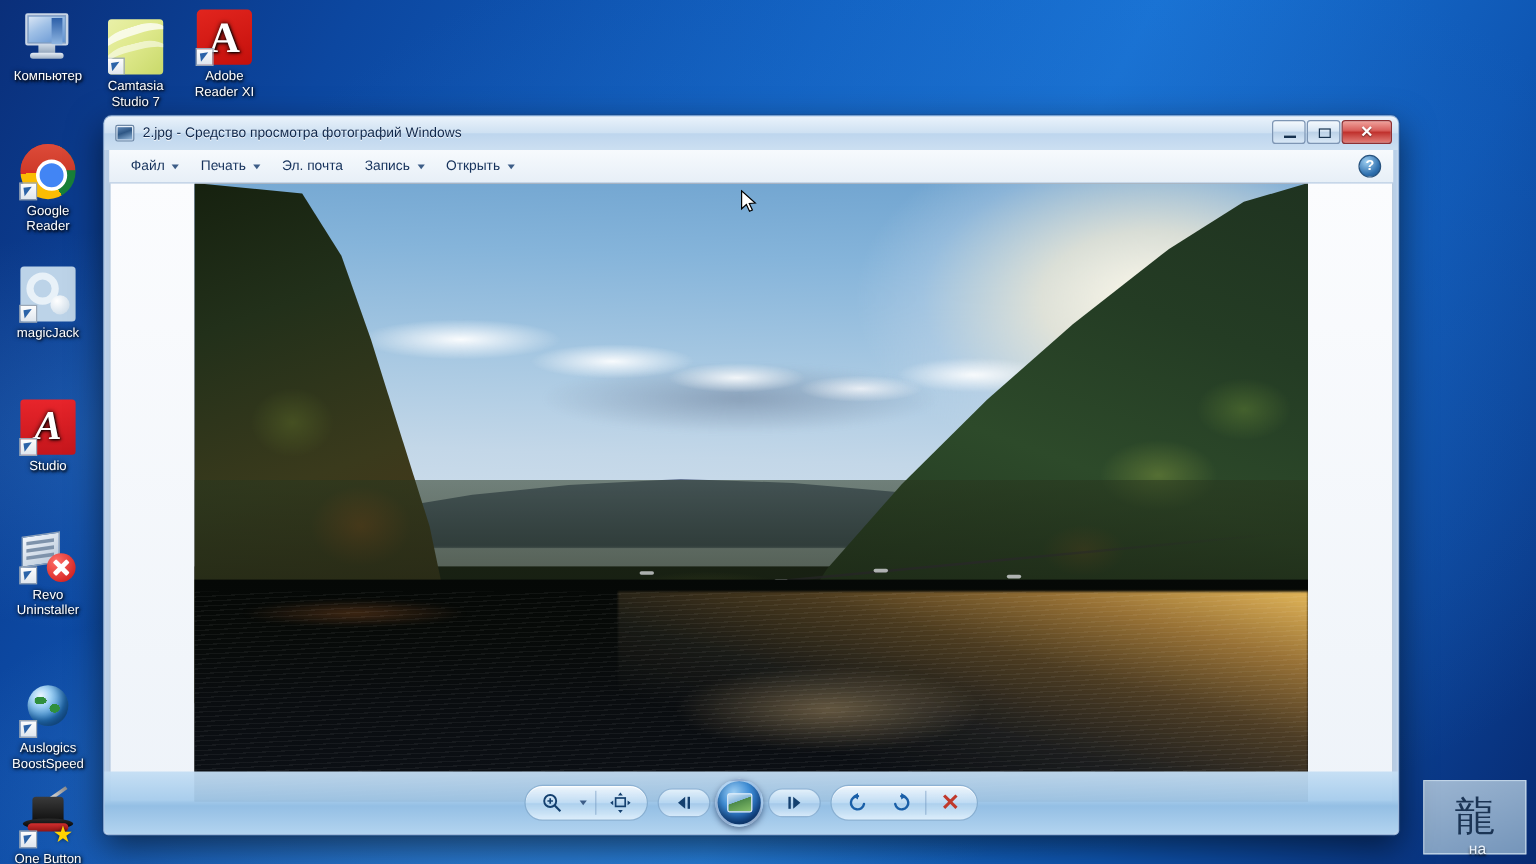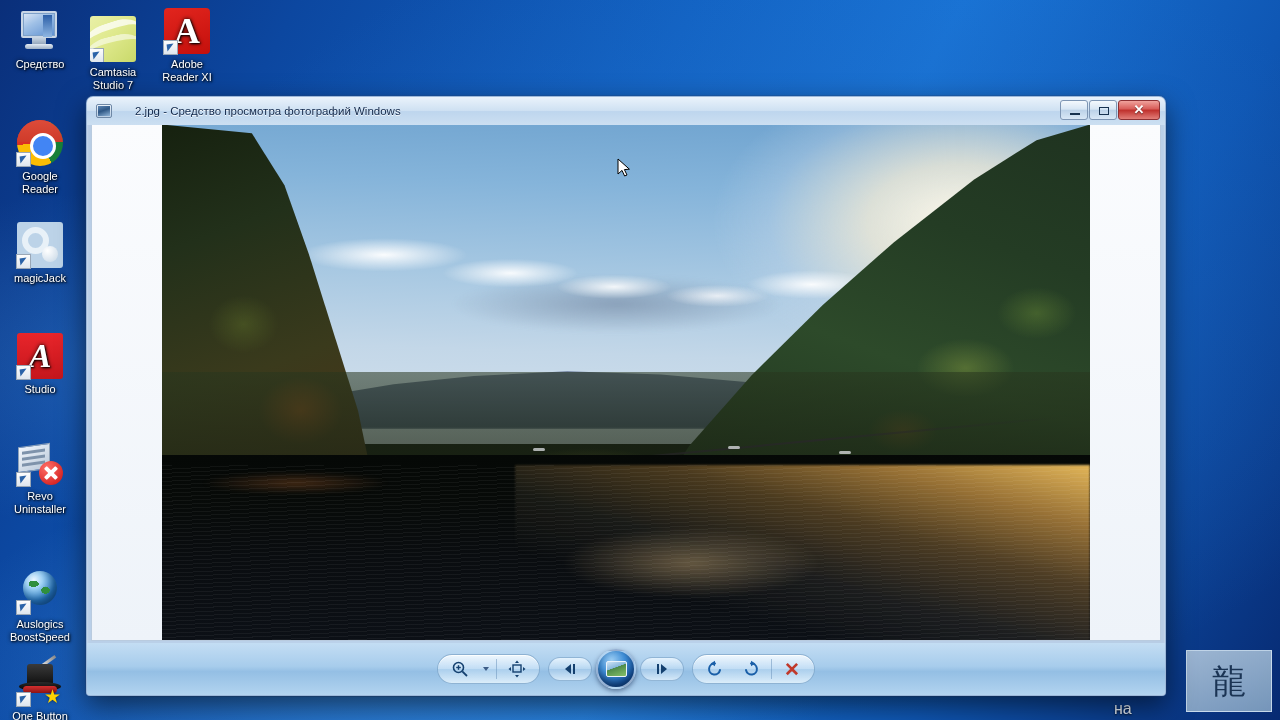--- a/index.html
+++ b/index.html
@@ -193,21 +193,21 @@
     background: rgba(198,216,236,0.93);
     border:1px solid rgba(150,180,215,.85);
     box-shadow: 0 0 2px rgba(255,255,255,.6) inset,
                 0 10px 28px rgba(0,0,0,.55),
                 0 0 0 1px rgba(40,80,140,.35);
   }
   .titlebar{
     position:relative; height:28px;
     border-radius:6px 6px 0 0;
     background:linear-gradient(180deg, rgba(236,244,252,.96) 0%, rgba(208,226,243,.95) 48%, rgba(190,214,238,.95) 52%, rgba(205,224,242,.95) 100%);
-    display:flex; align-items:center; padding-left:9px;gap:16px;
+    display:flex; align-items:center; padding-left:9px;
   }
   .tb-icon{
     width:16px;height:14px; margin-right:7px; position:relative;
     background:linear-gradient(#e9f1fa,#b9cee4);
     border:1px solid #6e88a6; border-radius:2px;
   }
   .tb-icon::after{
     content:""; position:absolute; left:1px; top:1px; right:1px; bottom:1px;
     background:linear-gradient(160deg,#5f87b5 0%,#2e5785 45%,#8fb4d8 100%);
   }
@@ -421,36 +421,36 @@
 
   
   #gadget{
     position:absolute; left:1186px; top:650px; width:86px; height:62px;
     background:linear-gradient(160deg, rgba(168,192,216,.92), rgba(126,158,192,.92));
     border:1px solid rgba(220,235,248,.7);
     display:flex; align-items:center; justify-content:center;
     color:#1b3454; font-size:34px; line-height:1;
   }
   #gadget-text{
-    position:absolute; left:1114px; top:700px; color:#eaf2fb; font-size:16px;
+    position:absolute; left:1224px; top:700px; color:#eaf2fb; font-size:13px;
     text-shadow:0 1px 2px rgba(0,0,0,.8);
   }
 </style>
 </head>
 <body>
 
 <div id="desktop"></div>
 
 <div class="icon-cell" style="left:2px;  top:8px;">
   <div class="icon-art art-monitor">
     <div class="screen"></div>
       <div class="stand"></div>
       <div class="base"></div>
   </div>
-  <span class="icon-label">Средство</span>
+  <span class="icon-label">Компьютер</span>
 </div>
 
 <div class="icon-cell" style="left:75px; top:16px;">
   <div class="icon-art art-camtasia">
     <span class="shortcut-arrow"></span>
   </div>
   <span class="icon-label" style="white-space:pre-line">Camtasia
 Studio 7</span>
 </div>
 
@@ -536,20 +536,42 @@
         </div>
       <div class="wb">
           <span class="m-max"></span>
         </div>
       <div class="wb close">
         <span class="m-cls">✕</span>
       </div>
     </div>
   </div>
 
+  <div class="menubar">
+    <div class="menu-item">
+      <span>Файл</span>
+      <span class="caret"></span>
+    </div>
+    <div class="menu-item">
+      <span>Печать</span>
+      <span class="caret"></span>
+    </div>
+    <div class="menu-item">
+      <span>Эл. почта</span>
+    </div>
+    <div class="menu-item">
+      <span>Запись</span>
+      <span class="caret"></span>
+    </div>
+    <div class="menu-item">
+      <span>Открыть</span>
+      <span class="caret"></span>
+    </div>
+    <div class="help-btn"></div>
+  </div>
 
   <div class="stage">
     <div class="photo">
       <div class="sky"></div>
       <div class="darkcloud"></div>
       <div class="cloudband"></div>
       <div class="cloud2"></div>
       <div class="farhill"></div>
       <div class="ridge-right"></div>
       <div class="ridge-left"></div>

